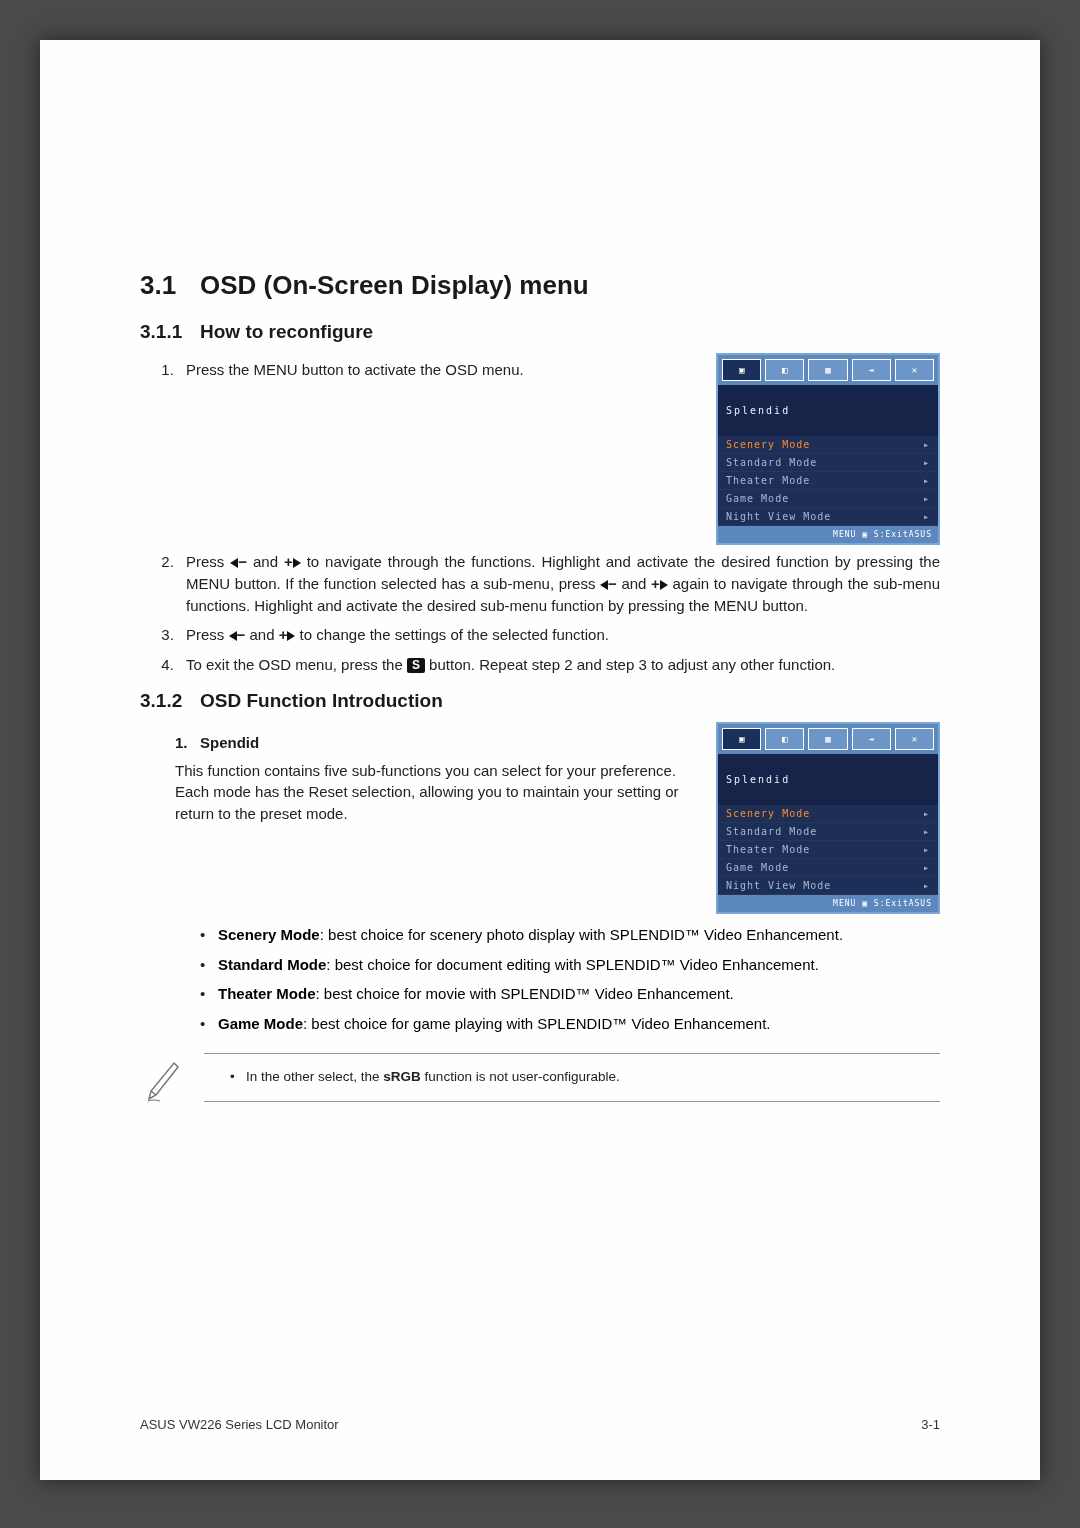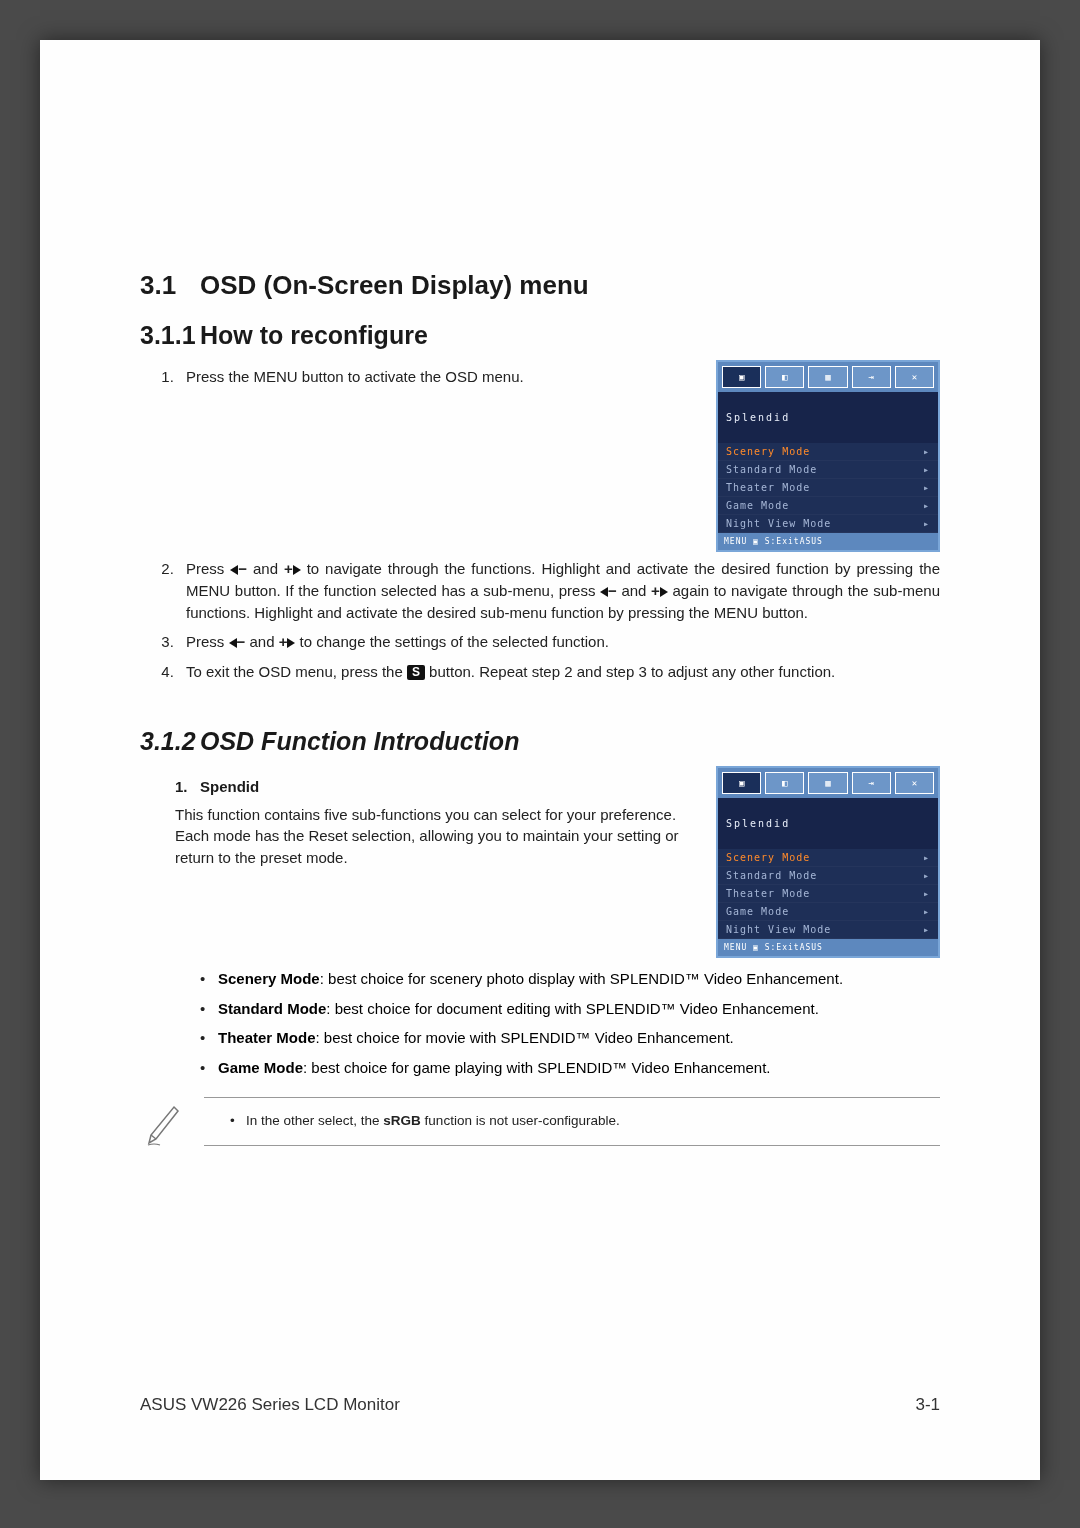--- a/index.html
+++ b/index.html
@@ -25,21 +25,21 @@
     font-size: 26px;
     font-weight: bold;
     margin: 0 0 20px 0;
     color: #1a1a1a;
   }
   h1.title .secnum {
     display: inline-block;
     width: 60px;
   }
   h2.subsection {
-    font-size: 25px;
+    font-size: 19px;
     font-weight: bold;
     margin: 16px 0 10px 0;
     color: #1a1a1a;
   }
   h2.subsection .secnum {
     display: inline-block;
     width: 60px;
   }
   .row {
     display: flex;
@@ -117,21 +117,21 @@
   }
   .osd-item .arrow {
     color: #97a9c9;
   }
   .osd-footer {
     background: #5d88be;
     color: #fff;
     font-size: 8px;
     padding: 4px 6px;
     display: flex;
-    justify-content: flex-start;
+    justify-content: flex-end;
     letter-spacing: 1px;
   }
   .inline-icon {
     display: inline-block;
     vertical-align: middle;
   }
   .tri-left {
     width: 0; height: 0;
     border-right: 8px solid #111;
     border-top: 5px solid transparent;
@@ -223,26 +223,26 @@
     padding-left: 16px;
     margin: 6px 0;
   }
   .note-rules li::before {
     content: "•";
     position: absolute;
     left: 0;
   }
   .footer {
     position: absolute;
-    bottom: 65px;
+    bottom: 48px;
     left: 100px;
     right: 100px;
     display: flex;
     justify-content: space-between;
-    font-size: 17px;
+    font-size: 13px;
     color: #333;
   }
   .bold { font-weight: bold; }
 </style>
 </head>
 <body>
 
 <div class="page">
   <div class="top-spacer"></div>
 
@@ -306,21 +306,21 @@
       </li>
       <li>
         <span>Press </span><span class="tri-left inline-icon"></span><span class="bold-sym">−</span><span> and </span><span class="bold-sym">+</span><span class="tri-right inline-icon"></span><span> to change the settings of the selected function.</span>
       </li>
       <li class="justify">
         <span>To exit the OSD menu, press the </span><span class="s-button">S</span><span> button. Repeat step 2 and step 3 to adjust any other function.</span>
       </li>
     </ol>
   </div>
 
-  <h2 class="subsection" style="margin-top:44px;font-style:italic;">
+  <h2 class="subsection" style="margin-top:14px;">
     <span class="secnum">3.1.2</span><span>OSD Function Introduction</span>
   </h2>
 
   <div class="row">
     <div class="text-col">
       <h3 class="subheading">1.&nbsp;&nbsp;&nbsp;Spendid</h3>
       <div class="indented-para">This function contains five sub-functions you can select for your preference. Each mode has the Reset selection, allowing you to maintain your setting or return to the preset mode.</div>
     </div>
 
     <div class="osd-screenshot">

